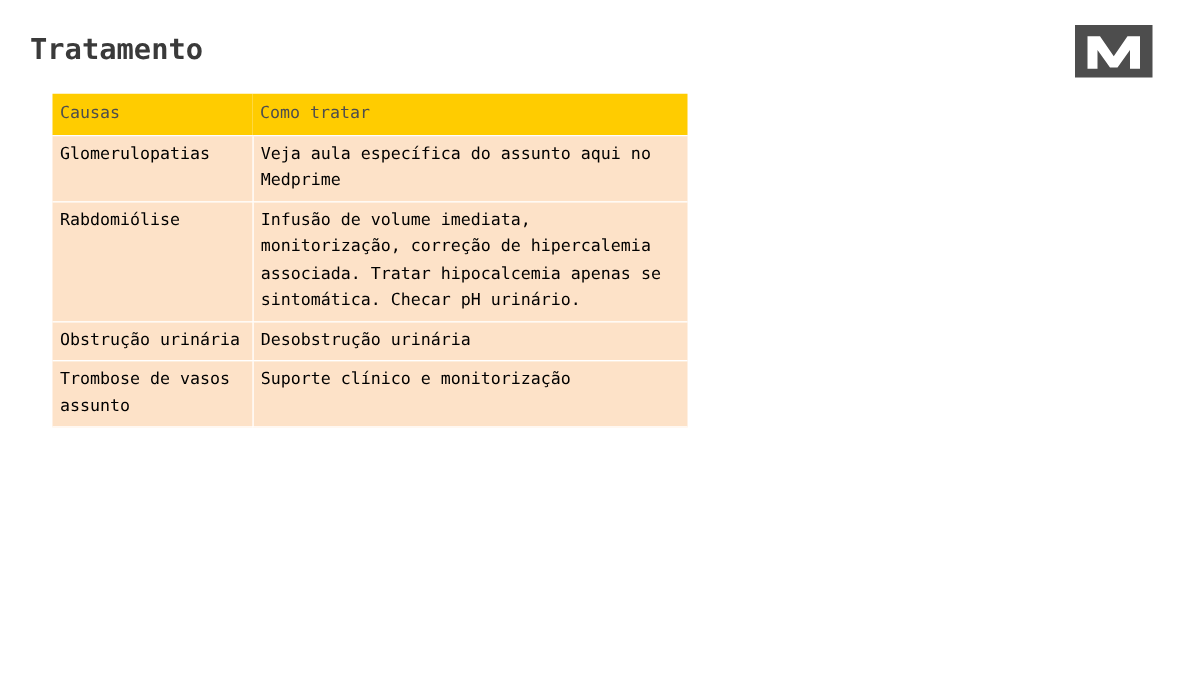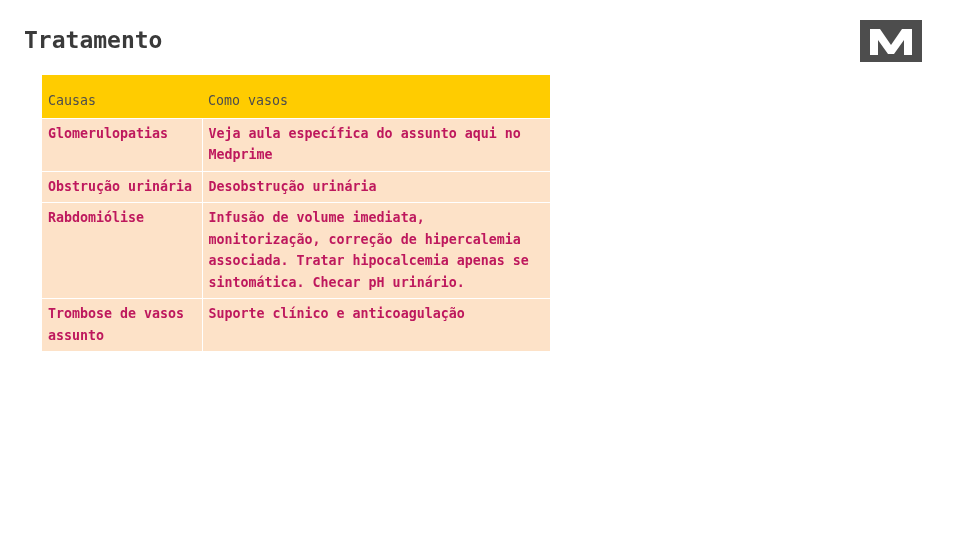--- a/index.html
+++ b/index.html
@@ -43,34 +43,33 @@
     width: 508px;
     border-collapse: collapse;
     table-layout: fixed;
   }
   table.data col.c1 { width: 160px; }
   table.data col.c2 { width: 348px; }
   table.data th, table.data td {
     font-family: "DejaVu Sans Mono", monospace;
     font-size: 13.3px;
     line-height: 21.5px;
-    color: #be185d;
+    color: #000000;
     text-align: left;
     vertical-align: top;
     padding: 4px 6px 5px 6px;
     border-bottom: 1px solid #ffffff;
     word-wrap: break-word;
     overflow-wrap: break-word;
-    font-weight: bold;
   }
   table.data thead th {
     background: #ffcc00;
     color: #4d4d4d;
     font-weight: normal;
-    padding-top: 15px;
+    padding-top: 5px;
     padding-bottom: 6px;
   }
   table.data tbody td {
     background: #fde2c8;
   }
   table.data tbody tr td:first-child {
     border-right: 1px solid #ffffff;
   }
 </style>
 </head>
@@ -86,36 +85,36 @@
   </svg>
 
   <table class="data">
     <colgroup>
         <col class="c1">
         <col class="c2">
       </colgroup>
     <thead>
       <tr>
         <th>Causas</th>
-        <th>Como vasos</th>
+        <th>Como tratar</th>
       </tr>
     </thead>
     <tbody>
       <tr>
         <td>Glomerulopatias</td>
         <td>Veja aula específica do assunto aqui no Medprime</td>
       </tr>
       <tr>
+        <td>Rabdomiólise</td>
+        <td>Infusão de volume imediata, monitorização, correção de hipercalemia associada. Tratar hipocalcemia apenas se sintomática. Checar pH urinário.</td>
+      </tr>
+      <tr>
         <td>Obstrução urinária</td>
         <td>Desobstrução urinária</td>
       </tr>
       <tr>
-        <td>Rabdomiólise</td>
-        <td>Infusão de volume imediata, monitorização, correção de hipercalemia associada. Tratar hipocalcemia apenas se sintomática. Checar pH urinário.</td>
-      </tr>
-      <tr>
         <td>Trombose de vasos assunto</td>
-        <td>Suporte clínico e anticoagulação</td>
+        <td>Suporte clínico e monitorização</td>
       </tr>
     </tbody>
   </table>
 
 </div>
 
 </body></html>

